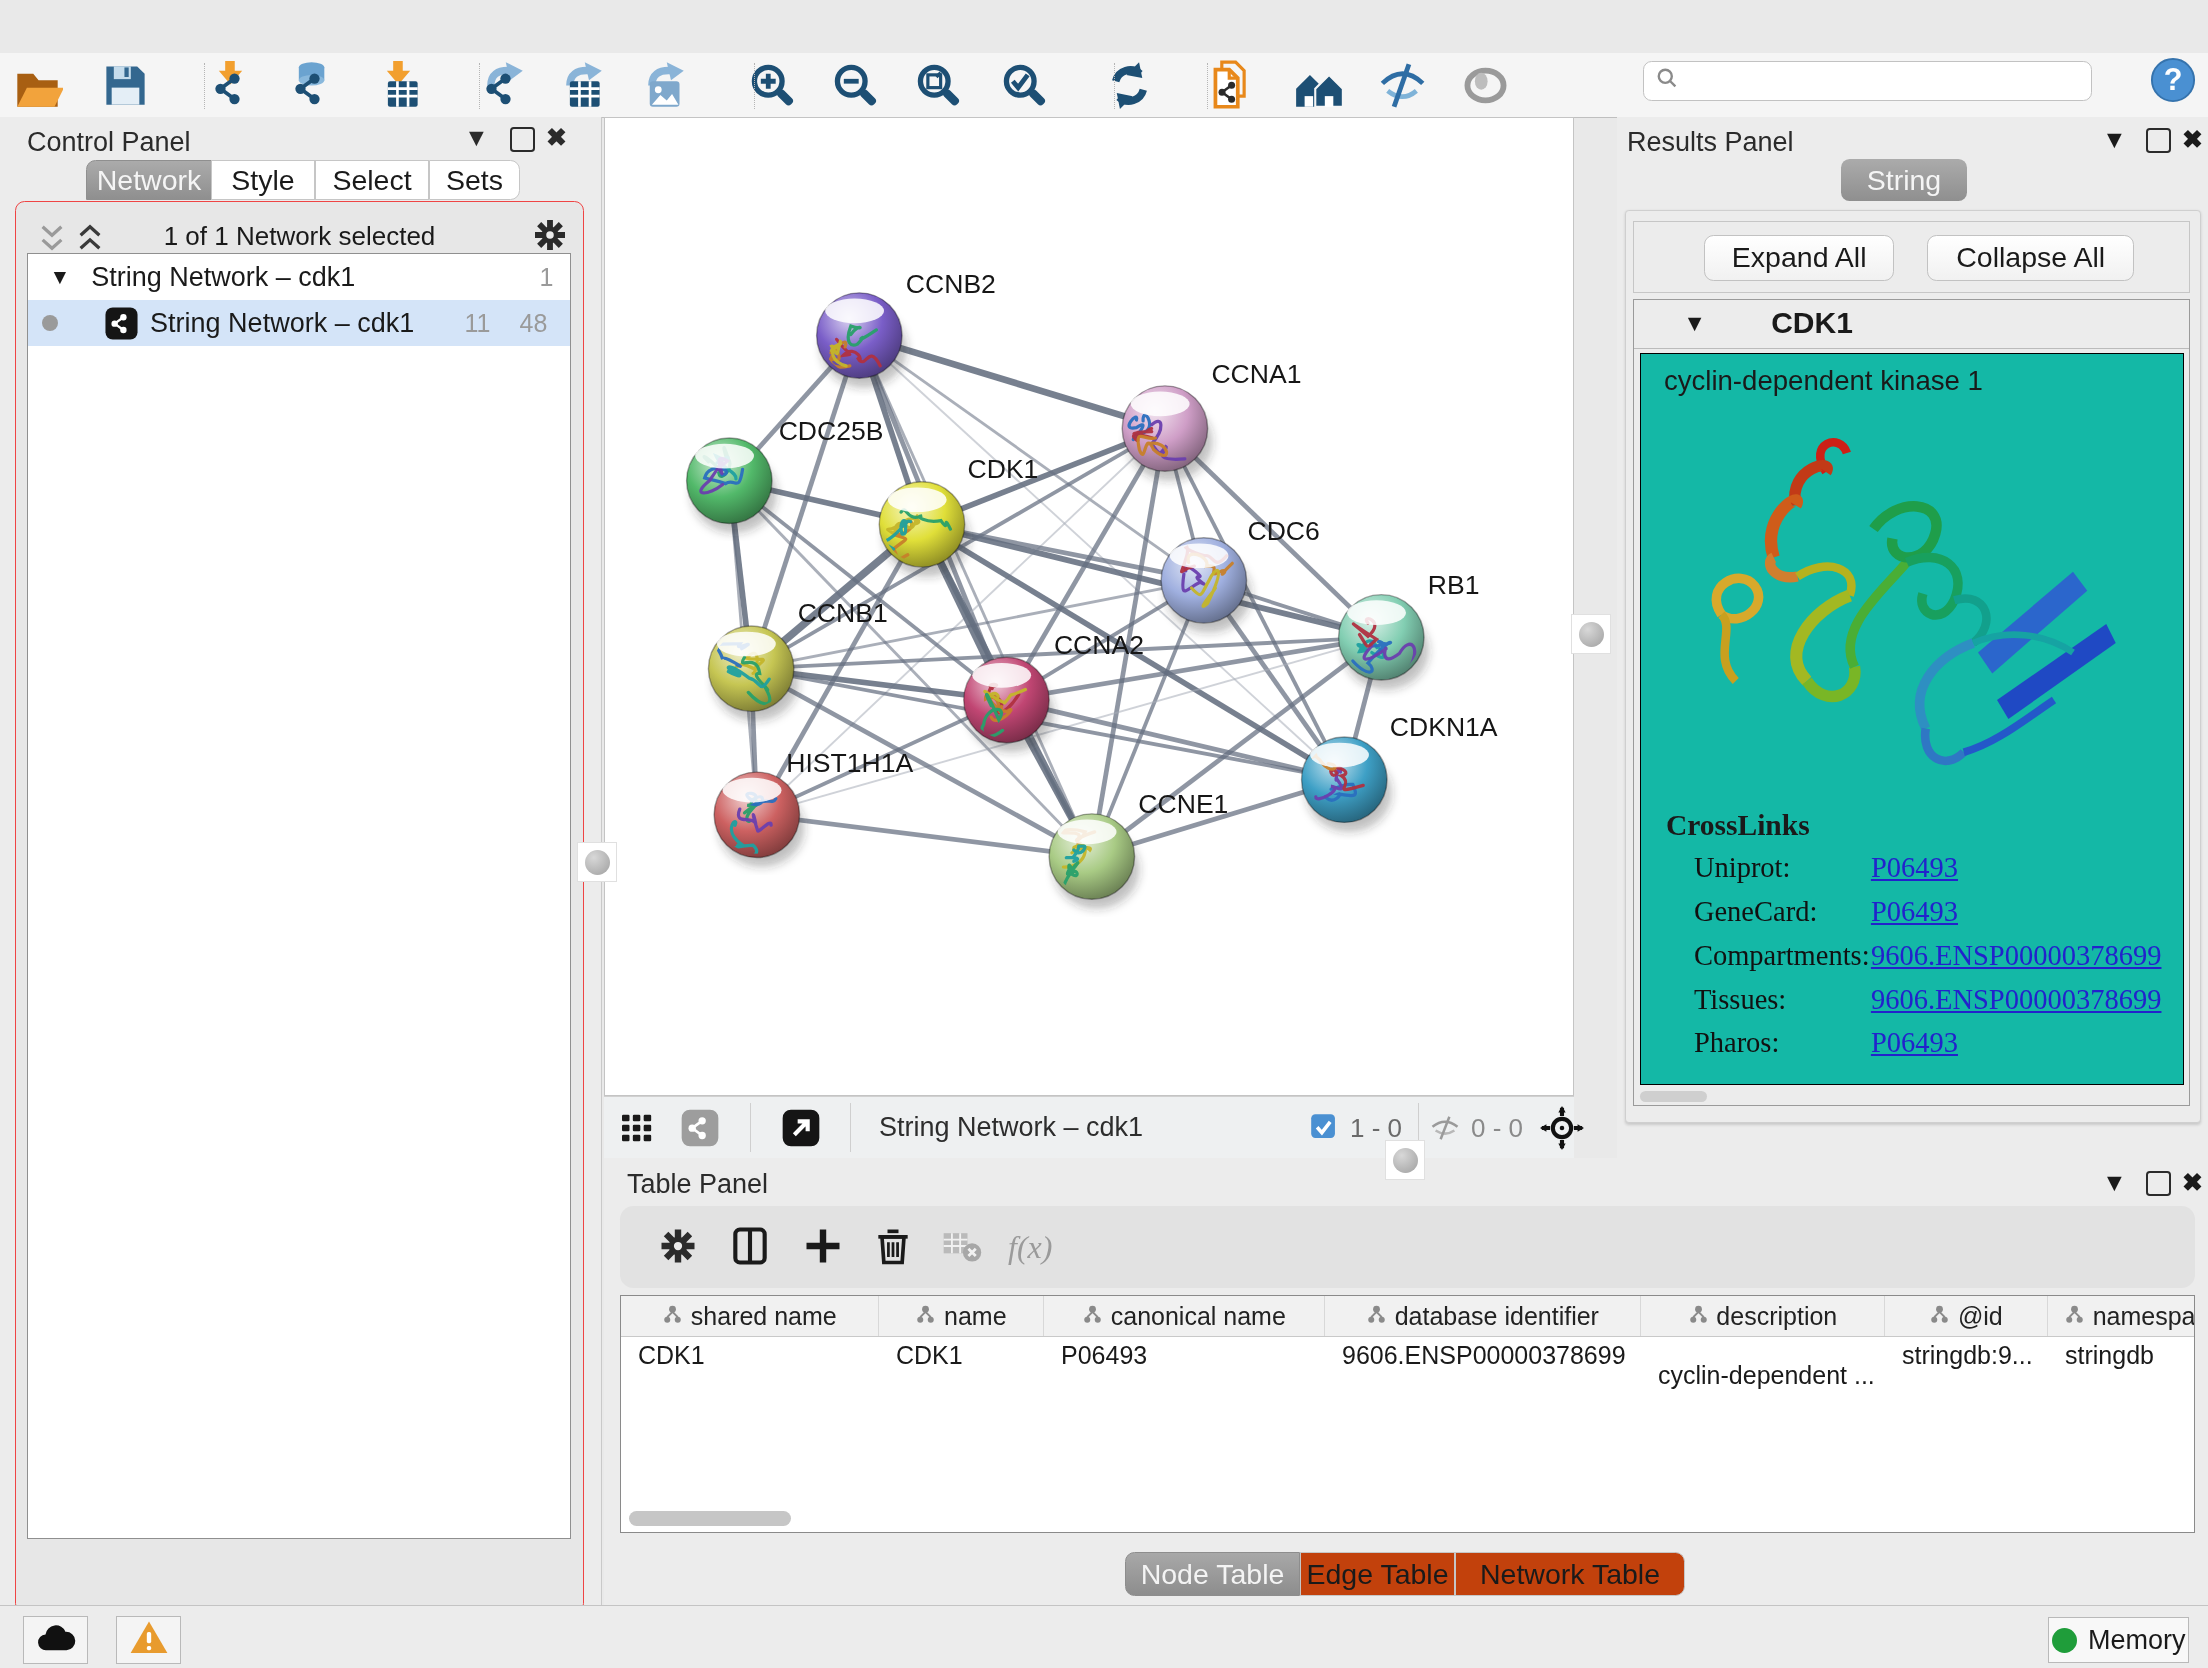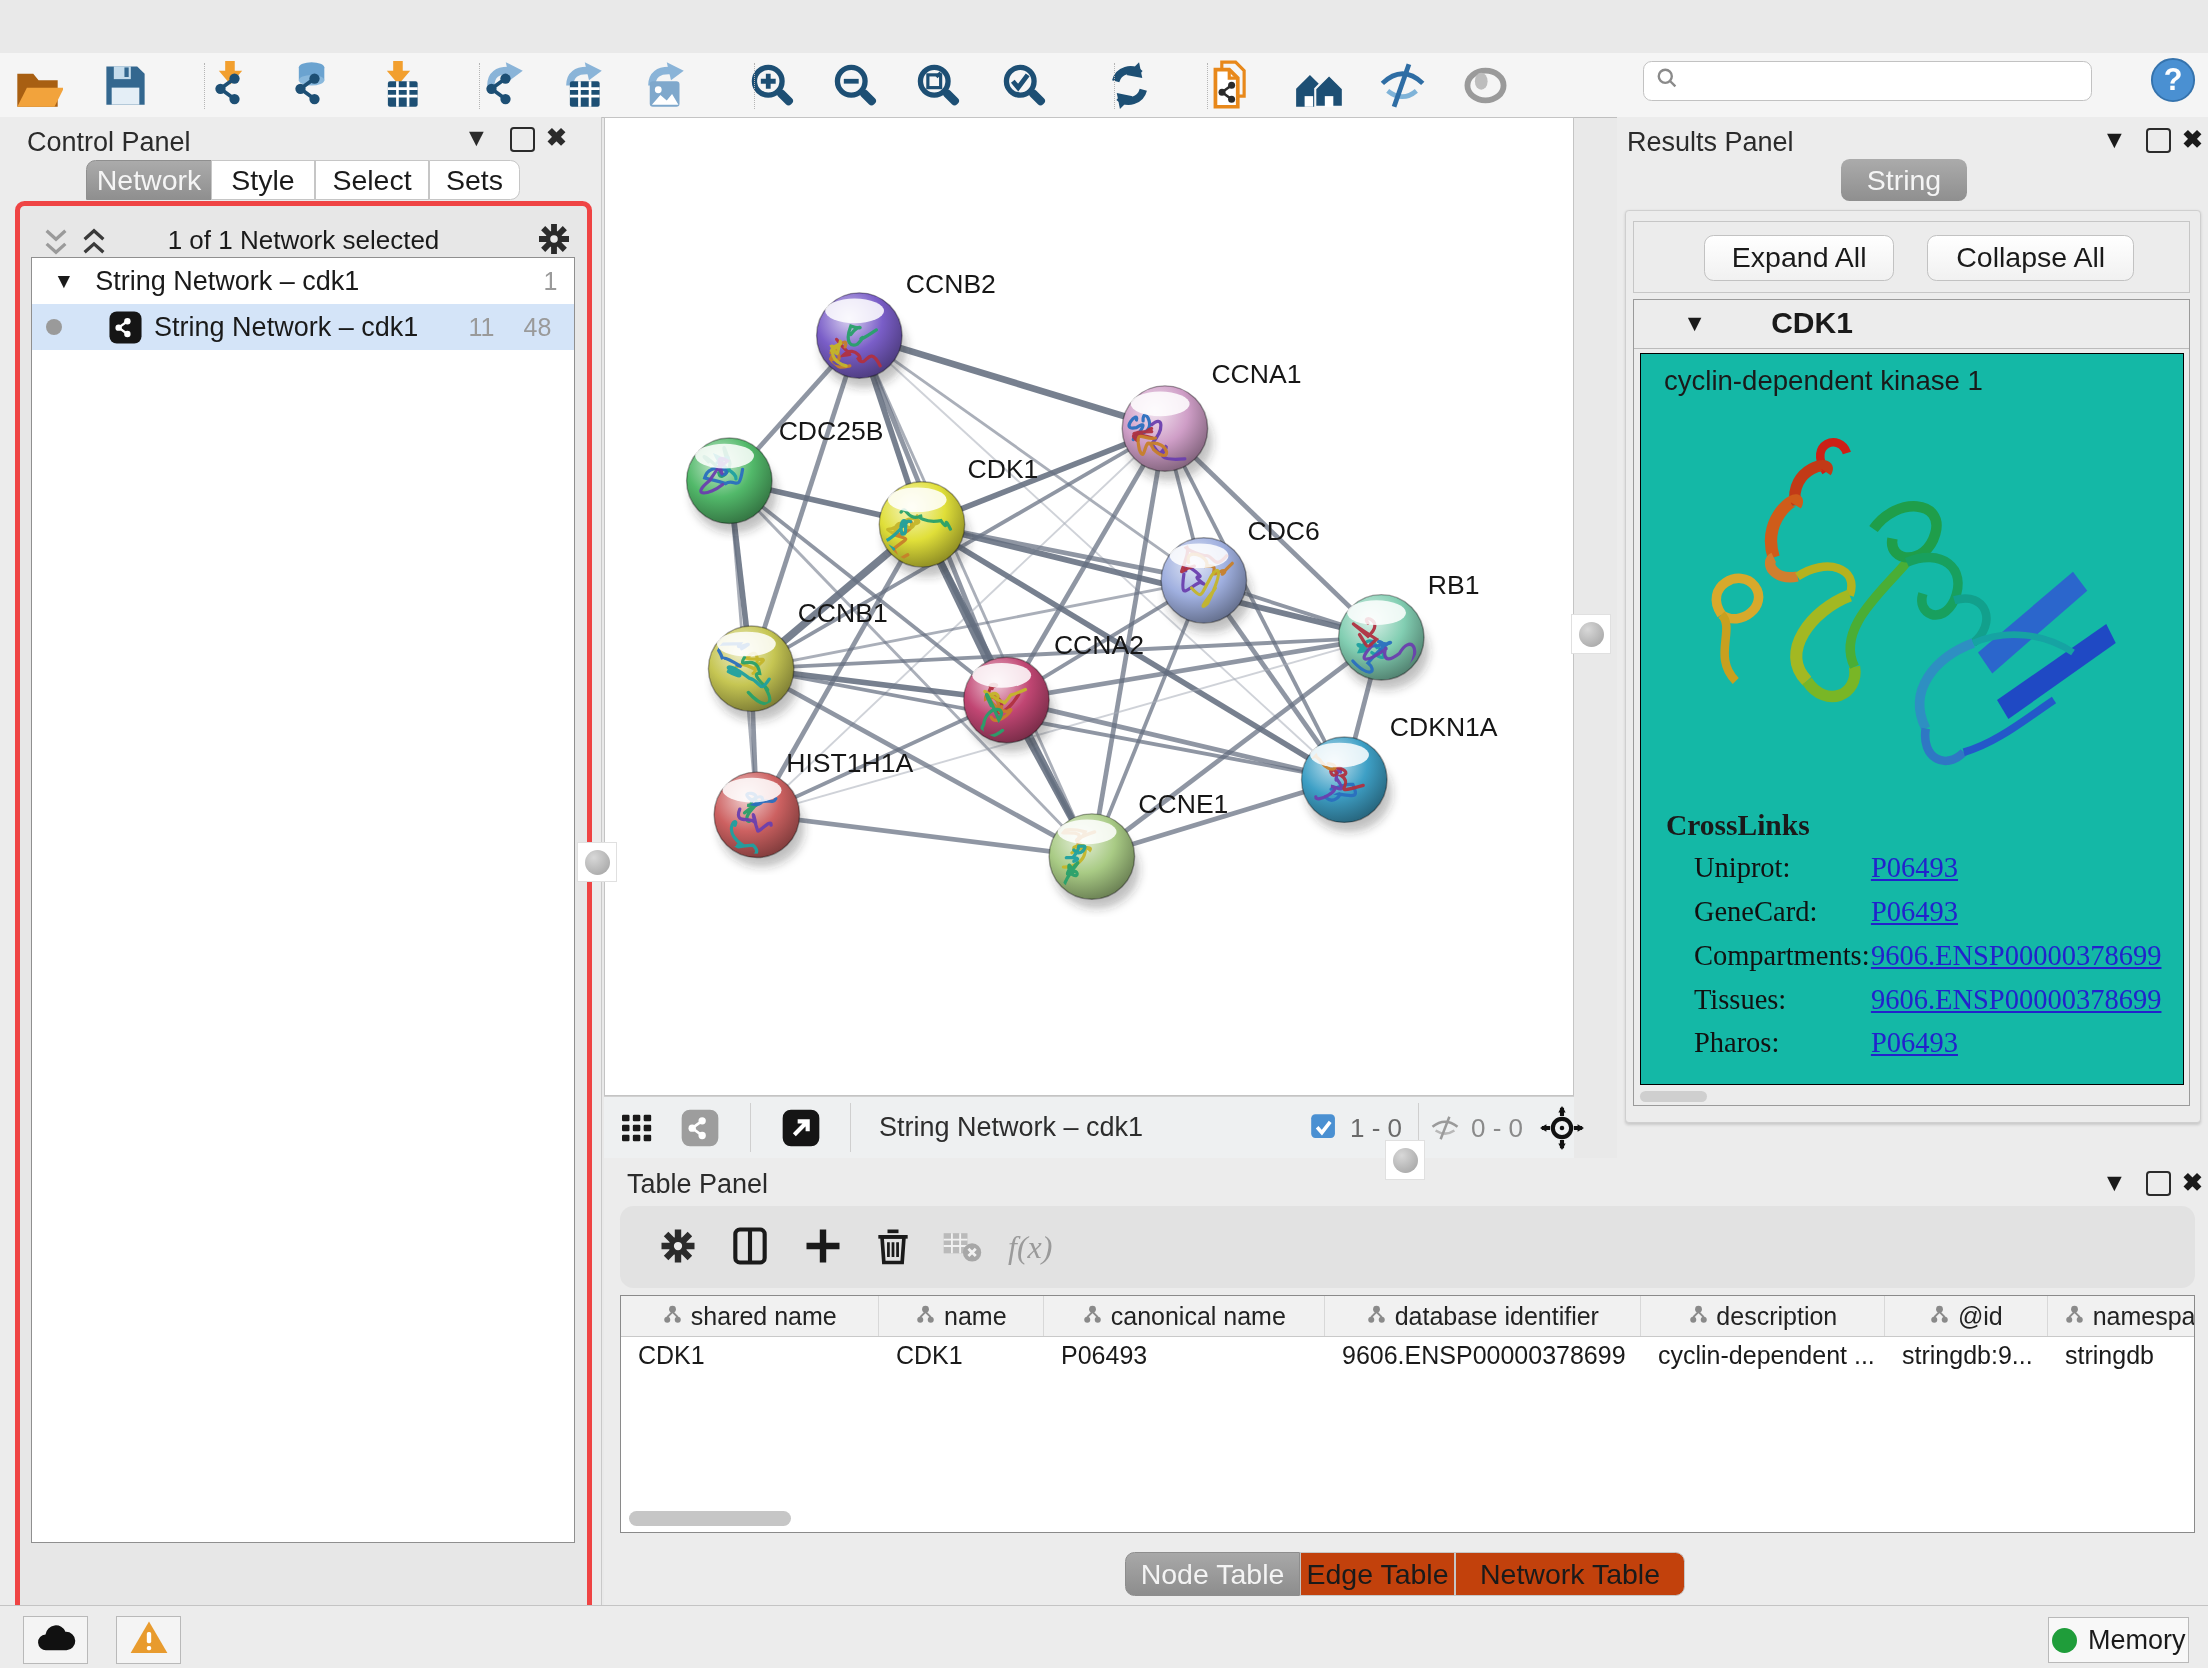--- a/index.html
+++ b/index.html
@@ -23,21 +23,21 @@
   
   .ptitle{font-size:27px;color:#2b2b2b;}
   .pctrl{position:absolute;top:124px;font-size:25px;color:#2b2b2b;cursor:pointer;}
   .maxbox{width:21px;height:21px;border:2.9px solid #2b2b2b;border-radius:3.8px;display:inline-block;}
   
   #control-panel{left:0;top:117px;width:601px;height:1488px;background:#ececec;border-right:1px solid #c9c9c9;}
   .tab{position:absolute;top:43px;height:40px;background:#fff;border:1px solid #c6c6c6;
        box-sizing:border-box;font-size:28.5px;text-align:center;line-height:38px;cursor:pointer;}
   .tab.sel{background:linear-gradient(#ababab,#8f8f8f);color:#f5f5f5;border-color:#8f8f8f;}
   #cp-box{position:absolute;left:15px;top:84px;width:567px;height:1410px;background:#e7e7e7;
-          border:5px solid #ef4444;border-radius:9.5px;}
+          border:1px solid #ef4444;border-radius:9.5px;}
   #cp-status{position:absolute;left:0;top:17px;width:100%;height:34px;}
   #cp-list{position:absolute;left:11.4px;top:51px;width:542px;height:1284px;background:#fff;border:1px solid #8f8f8f;}
   .treerow{position:relative;width:100%;height:46px;display:flex;align-items:center;font-size:27px;cursor:pointer;}
   .treerow.sel{background:#d4e4f8;}
   .cnt{position:absolute;font-size:25px;color:#9a9a9a;}
   
   #net-canvas{left:604px;top:117px;width:970px;height:979px;background:#fff;border:1px solid #c4c4c4;box-sizing:border-box;}
   #net-footer{left:604px;top:1096px;width:970px;height:61px;background:#eef0f1;border-top:1px solid #d0d0d0;}
   .ft-sep{position:absolute;top:5.7px;height:49px;width:0;border-left:1px solid #cfcfcf;}
   .fticon{position:absolute;top:10.5px;width:40px;height:40px;cursor:pointer;}
@@ -821,21 +821,21 @@
                 <path d="M8 6L4 10M8 6l4 4" stroke="#8a8a8a" stroke-width="1.6"></path>
               </svg></span>
             <span>namespace</span>
           </div>
         </div>
       <div id="tp-row">
           <div class="rcell" style="width: 258px;">CDK1</div>
           <div class="rcell" style="width: 165px;">CDK1</div>
           <div class="rcell" style="width: 281px;">P06493</div>
           <div class="rcell" style="width: 316px;">9606.ENSP00000378699</div>
-          <div class="rcell" style="width: 244px;">cyclin-dependent ...</div>
+          <div class="rcell" style="width: 244px; margin-top: 20px;">cyclin-dependent ...</div>
           <div class="rcell" style="width: 163px;">stringdb:9...</div>
           <div class="rcell" style="width: 191px;">stringdb</div>
         </div>
       <div id="tp-hscroll"></div>
     </div>
     <div id="tp-tabs">
         <div class="btab sel" style="left: 521px; width: 175px; top: 394px; border-radius: 9.5px 0px 0px 9.5px;">Node Table</div>
         <div class="btab" style="left: 696px; width: 155px; top: 394px;">Edge Table</div>
         <div class="btab" style="left: 851px; width: 230px; top: 394px; border-radius: 0px 9.5px 9.5px 0px;">Network Table</div>
       </div>

